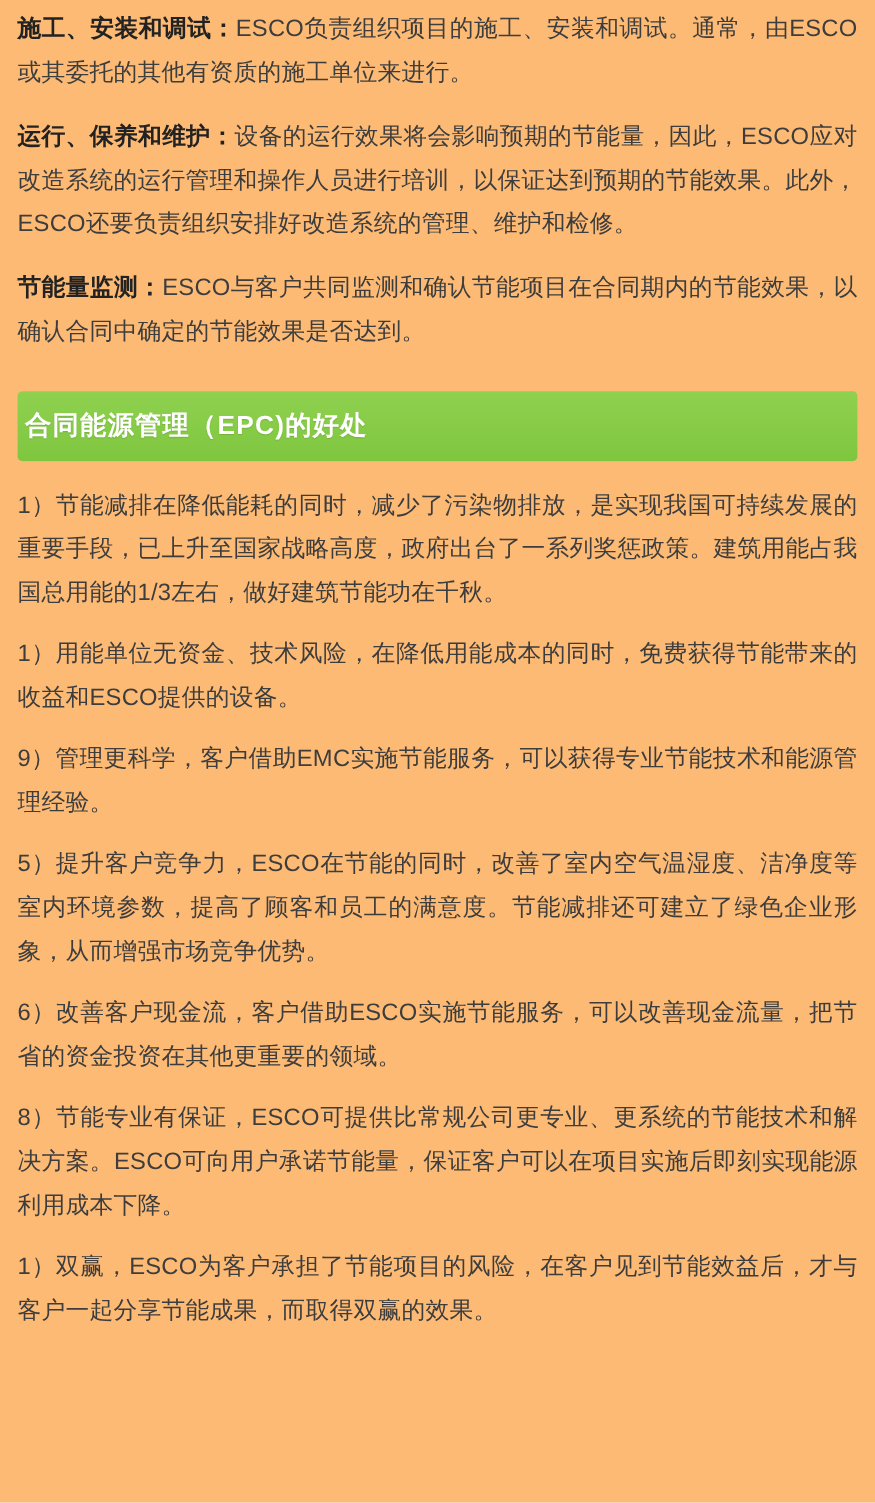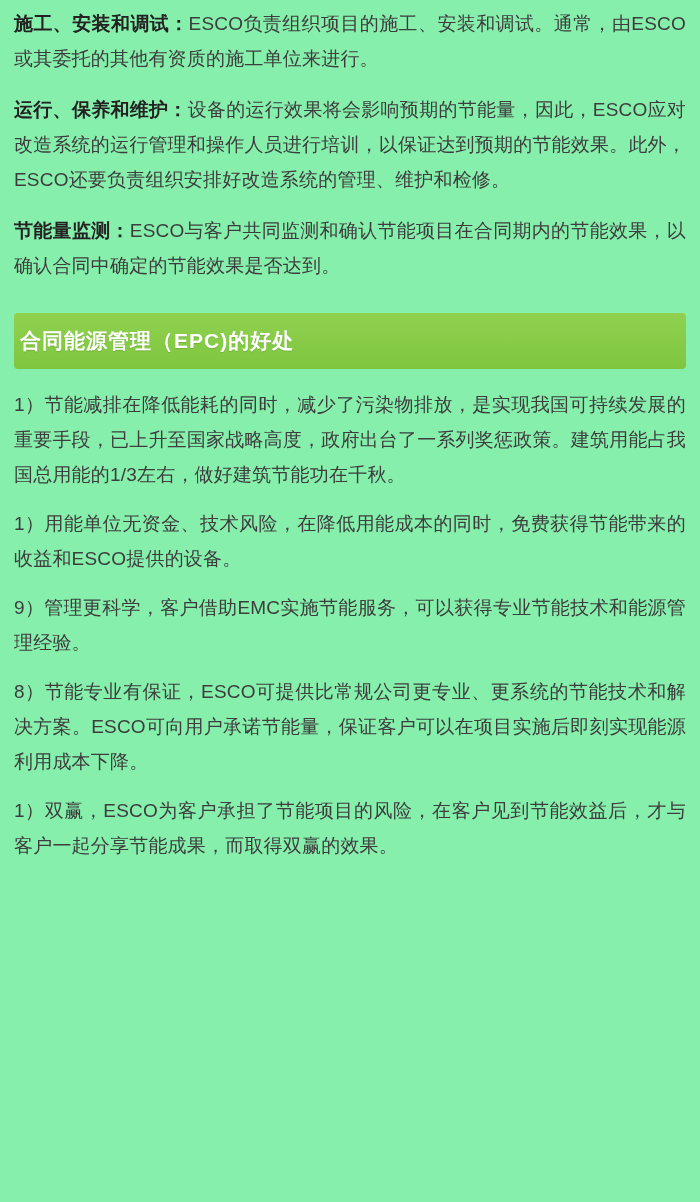--- a/index.html
+++ b/index.html
@@ -11,21 +11,21 @@
     min-height: 1202px;
     background: #ffffff;
     font-family: "Liberation Sans", sans-serif;
     color: #333333;
   }
   .page {
     width: 700px;
     min-height: 1202px;
     box-sizing: border-box;
     padding: 6px 14px 10px 14px;
-    background: #86efac;
+    background: #fdba74;
   }
   .para {
     font-size: 19px;
     line-height: 35px;
     color: #3d3d3d;
     margin: 0 0 16px 0;
     text-align: justify;
     letter-spacing: 0.2px;
   }
   .para .lead {
@@ -77,16 +77,18 @@
     <span class="lead">节能量监测：</span><span>ESCO与客户共同监测和确认节能项目在合同期内的节能效果，以确认合同中确定的节能效果是否达到。</span>
   </p>
 
   <div class="section-header">
     <span class="title">合同能源管理（EPC)的好处</span>
   </div>
 
   <p class="benefit">1）节能减排在降低能耗的同时，减少了污染物排放，是实现我国可持续发展的重要手段，已上升至国家战略高度，政府出台了一系列奖惩政策。建筑用能占我国总用能的1/3左右，做好建筑节能功在千秋。</p>
   <p class="benefit">1）用能单位无资金、技术风险，在降低用能成本的同时，免费获得节能带来的收益和ESCO提供的设备。</p>
   <p class="benefit">9）管理更科学，客户借助EMC实施节能服务，可以获得专业节能技术和能源管理经验。</p>
+  <p class="benefit">5）提升客户竞争力，ESCO在节能的同时，改善了室内空气温湿度、洁净度等室内环境参数，提高了顾客和员工的满意度。节能减排还可建立了绿色企业形象，从而增强市场竞争优势。</p>
+  <p class="benefit">6）改善客户现金流，客户借助ESCO实施节能服务，可以改善现金流量，把节省的资金投资在其他更重要的领域。</p>
   <p class="benefit">8）节能专业有保证，ESCO可提供比常规公司更专业、更系统的节能技术和解决方案。ESCO可向用户承诺节能量，保证客户可以在项目实施后即刻实现能源利用成本下降。</p>
   <p class="benefit">1）双赢，ESCO为客户承担了节能项目的风险，在客户见到节能效益后，才与客户一起分享节能成果，而取得双赢的效果。</p>
 
 </div>
 
 </body></html>

